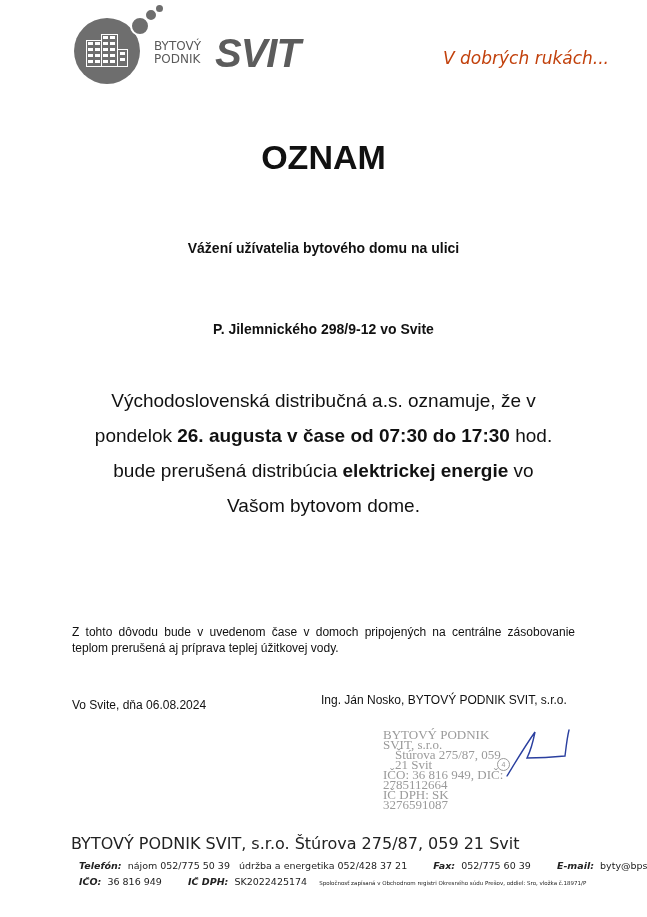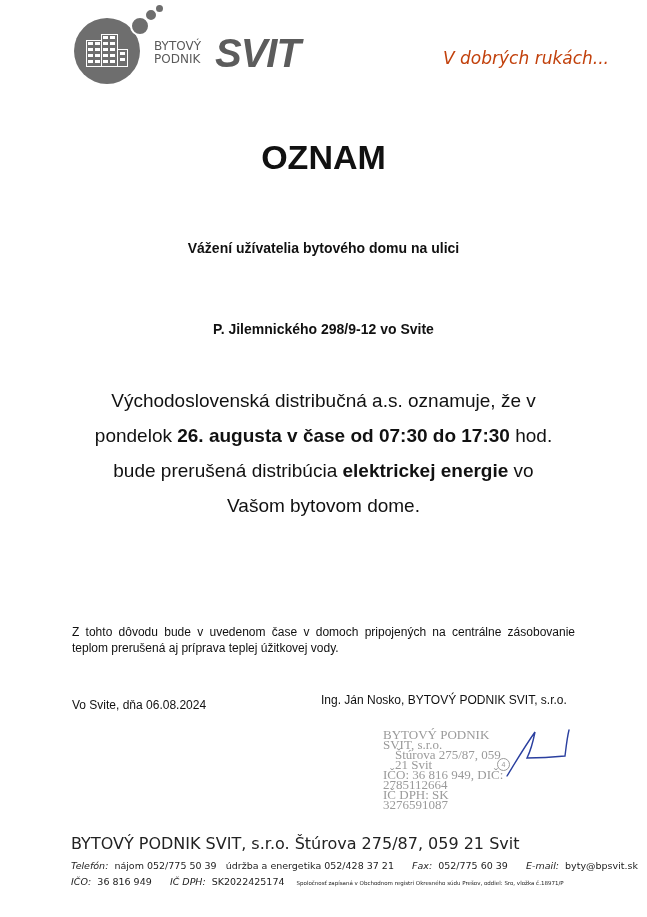--- a/index.html
+++ b/index.html
@@ -19,21 +19,21 @@
   .title { left: 0; width: 647px; top: 138px; text-align: center; font-weight: bold; font-size: 34px; text-decoration-thickness: 2px; text-underline-offset: 4px; }
   .heading { left: 0; width: 647px; text-align: center; font-weight: bold; font-size: 14px; }
   .para { left: 60px; width: 527px; text-align: center; font-size: 19px; line-height: 35px; }
   .small { font-size: 12px; line-height: 16px; }
   .justify { text-align: justify; text-align-last: left; }
   
   .stamp { left: 383px; top: 730px; width: 130px; font-family: "Liberation Serif", serif; font-size: 13px; line-height: 10px; color: #9a9a9a; }
   .stamp div:nth-child(2) { padding-left: 12px; }
   
   .footer { font-family: "DejaVu Sans", sans-serif; color: #222; }
-  .f-lbl { font-style: italic; font-weight: normal; }
+  .f-lbl { font-style: italic; font-weight: bold; margin-left: 8px; }
 </style>
 </head>
 <body>
 
 <div class="abs" style="left:0;top:0;width:330px;height:95px;padding-left:36px;">
   <div class="abs logo-circle"></div>
   <div class="abs bubble b1"></div>
   <div class="abs bubble b2"></div>
   <div class="abs bubble b3"></div>
   <svg class="abs" style="left:86px;top:34px;" width="46" height="38" viewBox="0 0 46 38">

